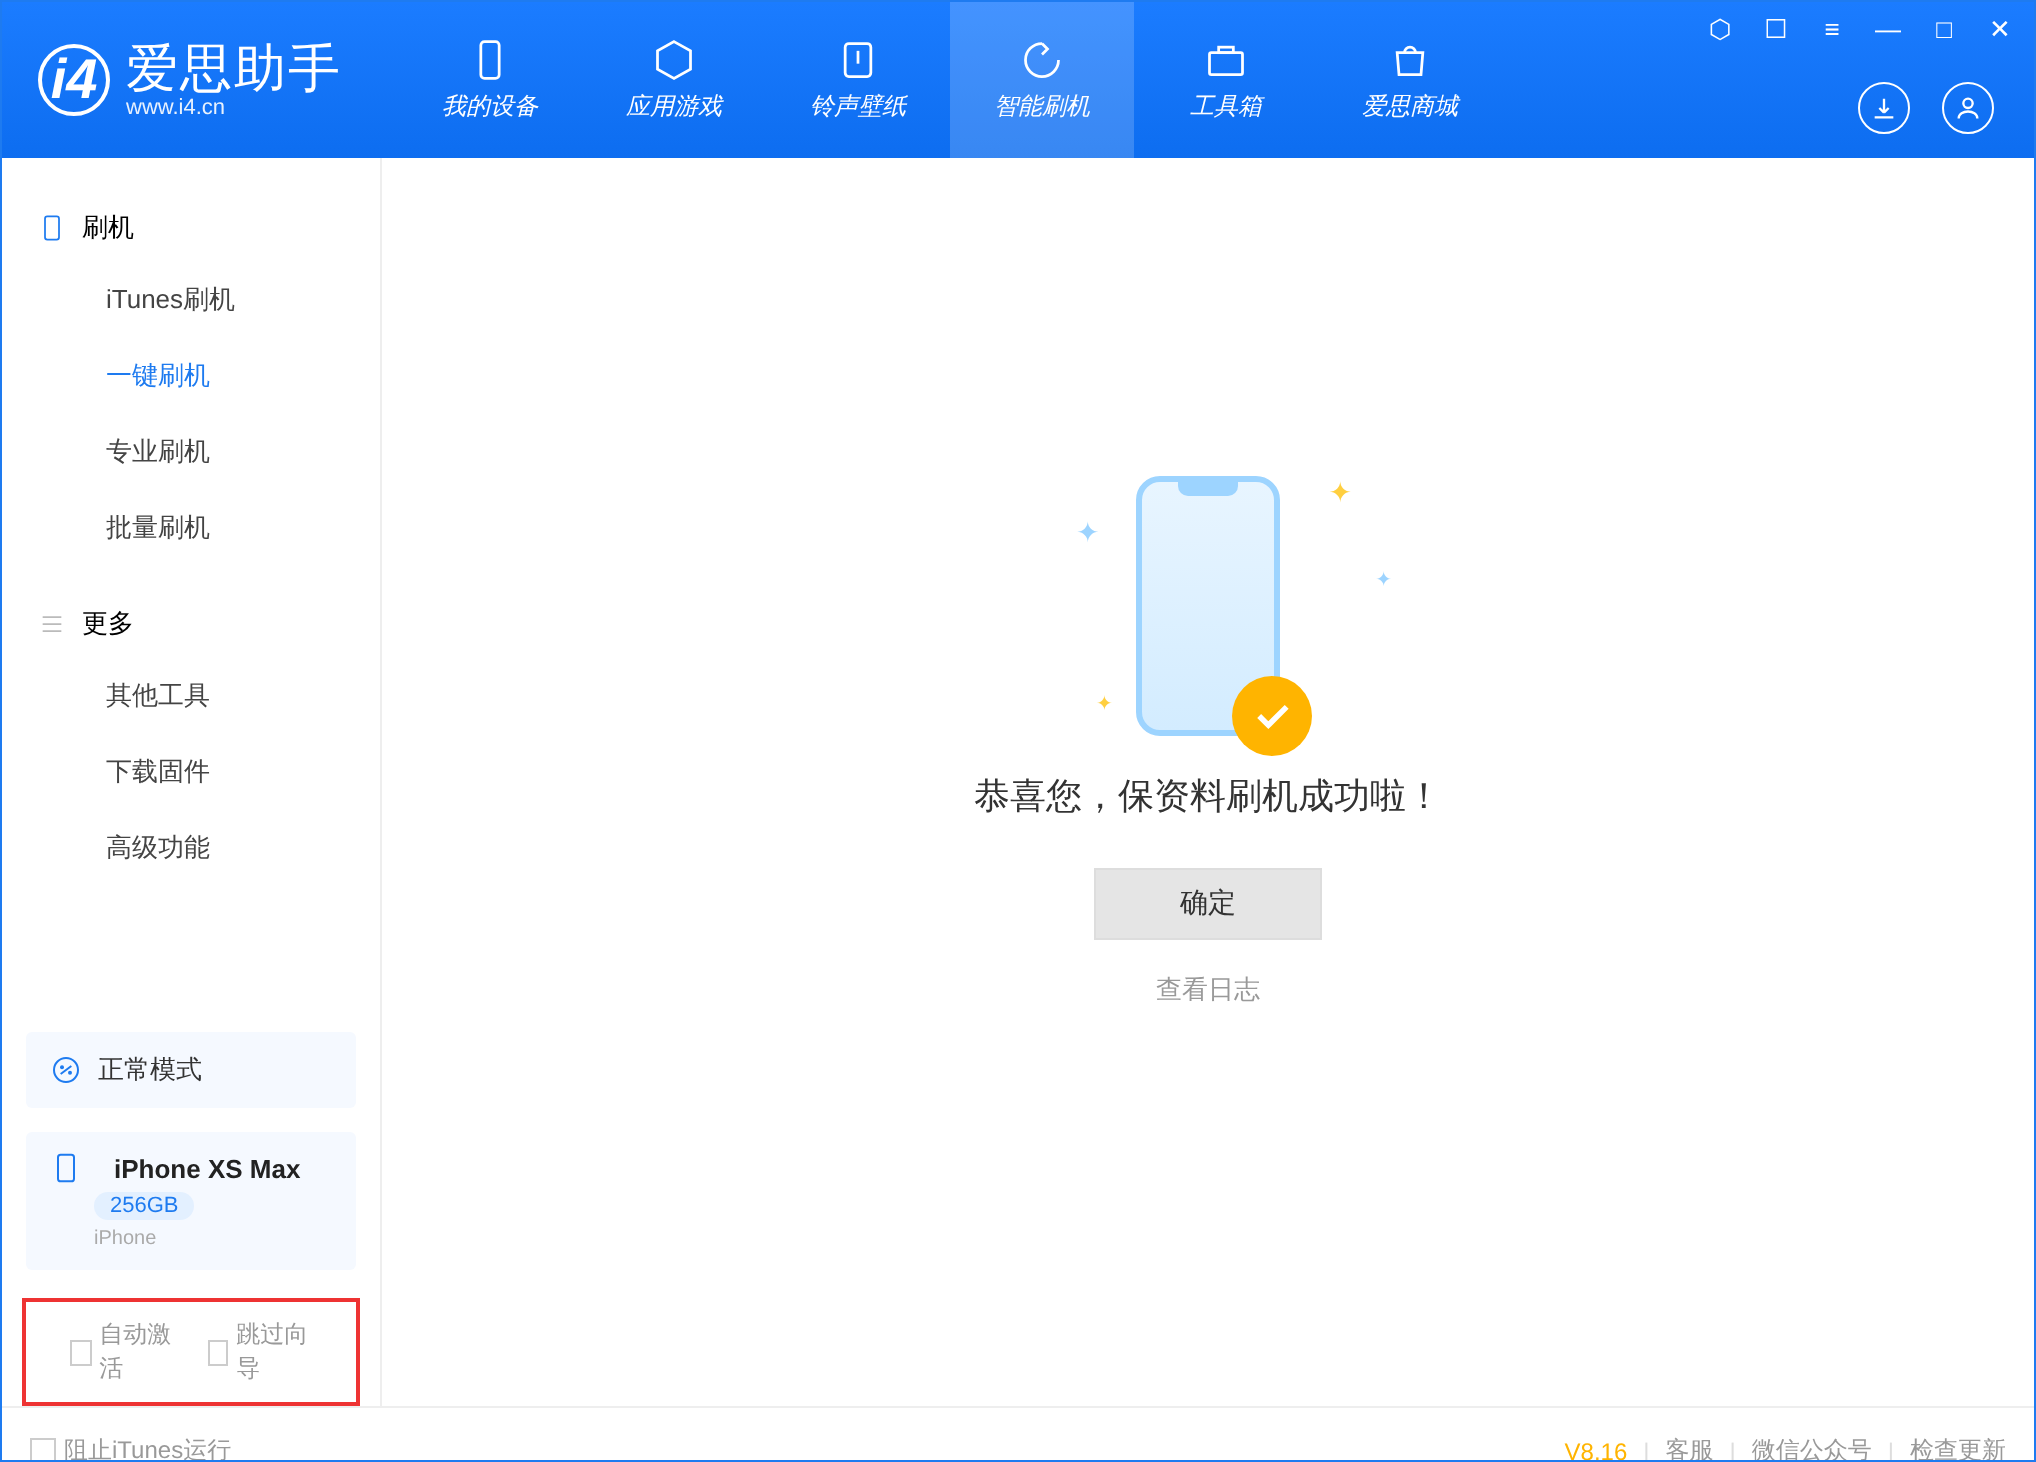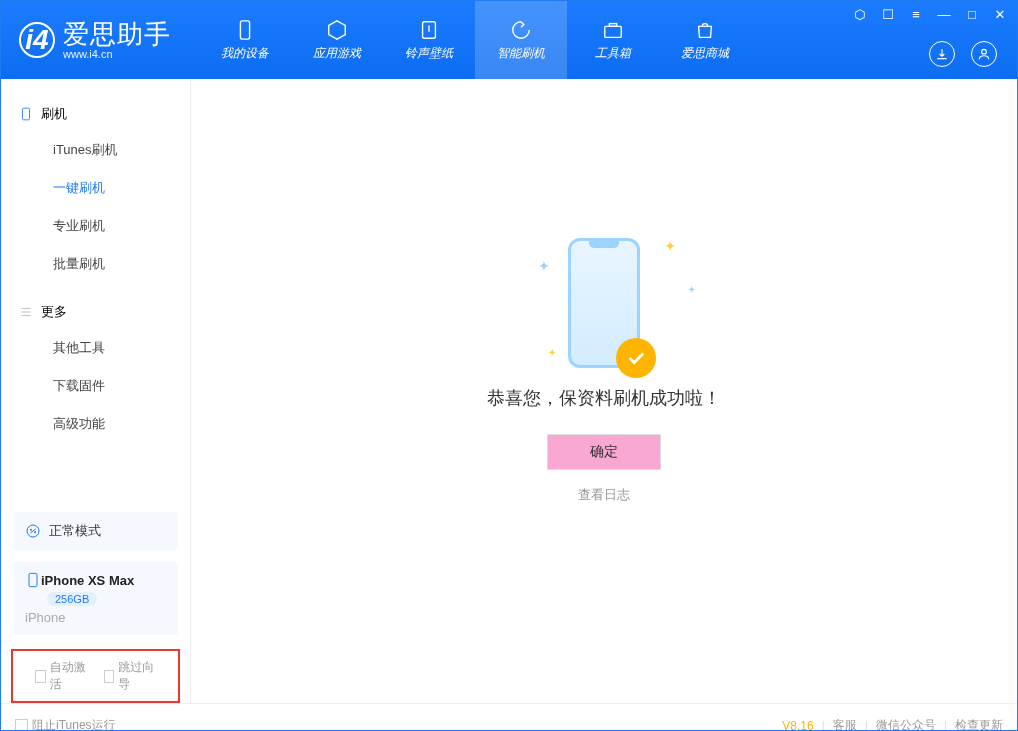--- a/index.html
+++ b/index.html
@@ -26,40 +26,40 @@
 .body-area { display: flex; height: 624px; }
 .sidebar { width: 190px; border-right: 1px solid #eee; padding-top: 18px; display: flex; flex-direction: column; }
 .side-group { font-size: 13px; color: #333; }
 .side-header { display: flex; align-items: center; gap: 8px; padding: 8px 18px; font-weight: normal; color: #000000; }
 .side-header svg { width: 14px; height: 14px; }
 .side-item { padding: 10px 18px 10px 52px; font-size: 13px; color: #444; cursor: pointer; }
 .side-item.active { color: #1e7bf0; }
 .side-spacer { flex: 1; }
 .mode-box, .device-box { margin: 6px 12px; background: #f5f9ff; border-radius: 3px; padding: 10px 12px; font-size: 13px; color: #333; display: flex; align-items: center; gap: 8px; }
 .device-box { flex-direction: column; align-items: flex-start; gap: 4px; }
-.device-row { display: flex; align-items: center; gap: 0; font-weight: bold; color: #222; }
+.device-row { display: flex; align-items: center; gap: 16px; font-weight: bold; color: #222; }
 .capacity-badge { background: #e3f0ff; color: #1e7bf0; font-size: 11px; padding: 1px 8px; border-radius: 10px; margin-left: 22px; }
-.device-sub { color: #aaa; font-size: 13px; }
+.device-sub { color: #aaa; font-size: 10px; margin-left: 22px; }
 .checkbox-row { border: 2px solid #e33; margin: 8px 10px 0 10px; padding: 8px 22px; display: flex; gap: 16px; font-size: 12px; color: #999; }
 .chk { display: flex; align-items: center; gap: 4px; cursor: pointer; }
 .chk-box { width: 13px; height: 13px; border: 1px solid #ccc; background: #fff; }
 
 .main { flex: 1; display: flex; flex-direction: column; align-items: center; justify-content: center; padding-bottom: 40px; }
 .phone-illust { position: relative; margin-bottom: 18px; }
 .phone-body { width: 72px; height: 130px; border: 3px solid #9dd4ff; border-radius: 12px; background: linear-gradient(#e8f5ff,#d3ecff); position: relative; }
 .phone-notch { position: absolute; top: 0; left: 50%; transform: translateX(-50%); width: 30px; height: 7px; background: #9dd4ff; border-radius: 0 0 5px 5px; }
 .check-badge { position: absolute; right: -16px; bottom: -10px; width: 40px; height: 40px; background: #ffb400; border-radius: 50%; display: flex; align-items: center; justify-content: center; }
 .check-badge svg { width: 22px; height: 22px; stroke: #fff; stroke-width: 3; fill: none; }
 .spark { position: absolute; color: #ffcf3f; font-size: 14px; }
 .spark.s1 { left: -30px; top: 20px; color: #9dd4ff; }
 .spark.s2 { right: -36px; top: 0px; }
 .spark.s3 { right: -56px; top: 46px; color: #9dd4ff; font-size: 10px; }
 .spark.s4 { left: -20px; bottom: 10px; color: #ffcf3f; font-size: 10px; }
 .success-text { font-size: 18px; color: #333; margin-bottom: 24px; }
-.ok-btn { border: 1px solid #ddd; background: #f9a8d4; padding: 8px 42px; font-size: 14px; color: #333; cursor: pointer; margin-bottom: 16px; }
+.ok-btn { border: 1px solid #ddd; background: #e5e5e5; padding: 8px 42px; font-size: 14px; color: #333; cursor: pointer; margin-bottom: 16px; }
 .log-link { font-size: 13px; color: #999; cursor: pointer; }
 
 
 .footer { height: 44px; border-top: 1px solid #eee; display: flex; align-items: center; padding: 0 14px; font-size: 12px; color: #999; }
 .footer .chk { color: #999; font-size: 12px; }
 .footer-spacer { flex: 1; }
 .footer-right { display: flex; align-items: center; gap: 8px; color: #999; }
 .footer-right .sep { color: #ddd; }
 .footer-link { cursor: pointer; }
 .version { color: #ffb400; }

